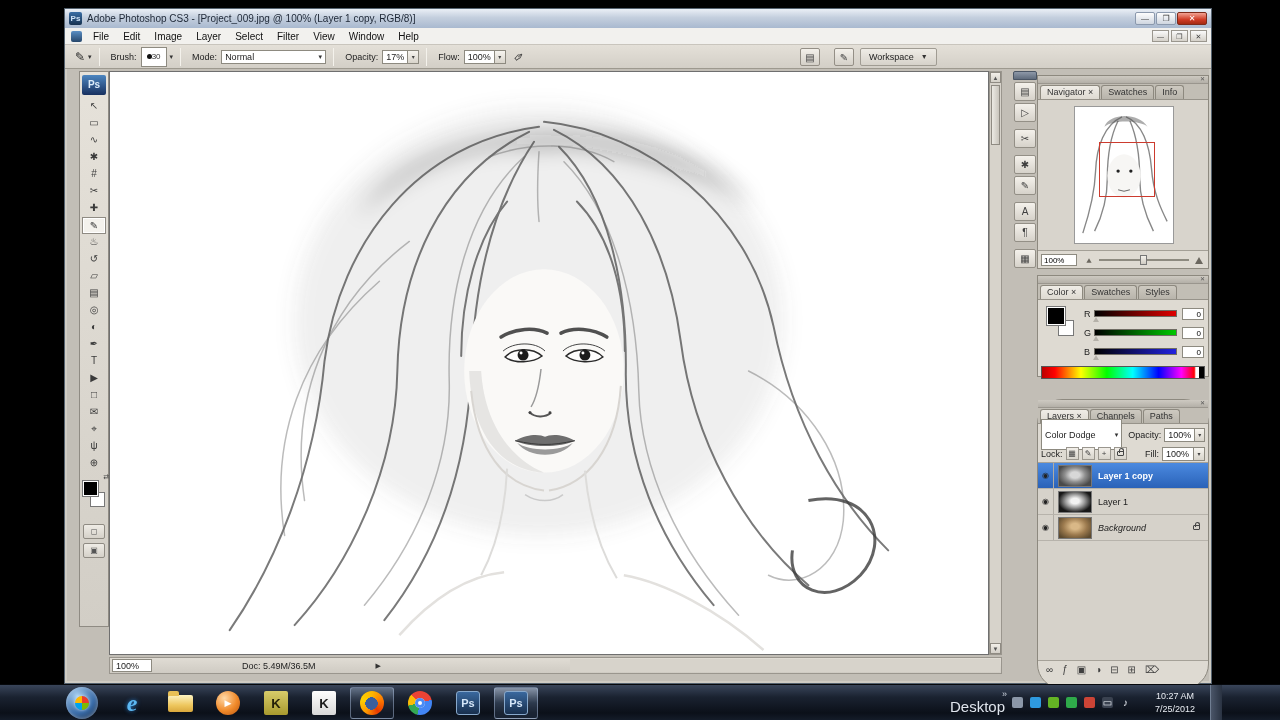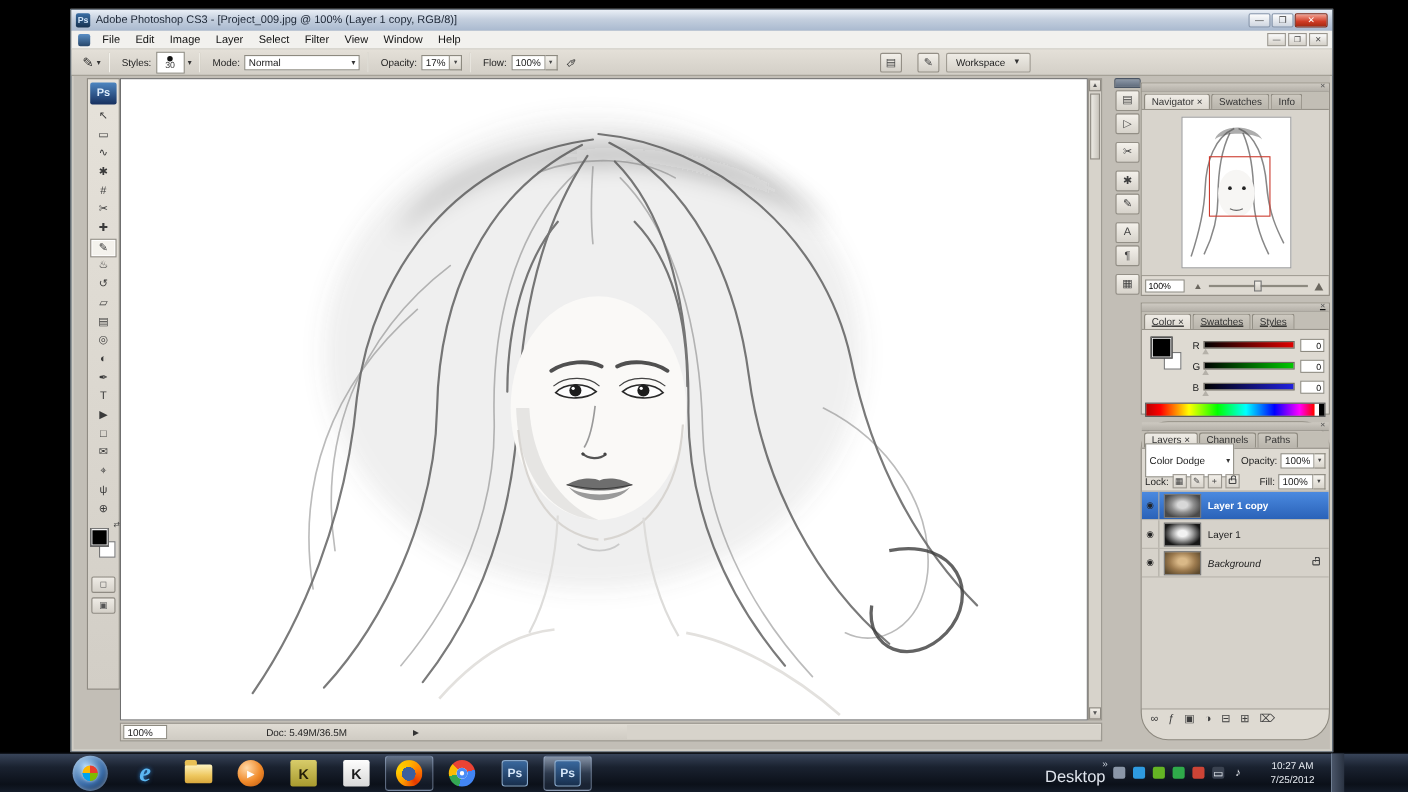--- a/index.html
+++ b/index.html
@@ -36,21 +36,21 @@
     display:flex; align-items:center; font-size:9px; color:#222; }
   .ob-sep { width:1px; height:18px; background:#aaa69c; border-right:1px solid #f4f2ec; margin:0 7px; }
   .ob-label { margin:0 4px; }
   .ob-box { background:#fff; border:1px solid #8d8a80; height:14px; display:inline-flex;
     align-items:center; padding:0 3px; font-size:9px; }
   .ob-caret { font-size:7px; color:#333; margin-left:3px; }
   .ob-spin { width:11px; height:14px; background:linear-gradient(#f6f4ef,#d8d4cb);
     border:1px solid #8d8a80; border-left:none; font-size:6px; text-align:center; line-height:13px; color:#444; }
   #brush-tool-chip { font-size:12px; margin-left:10px; color:#222; }
   #brush-preview { width:26px; height:20px; background:#fff; border:1px solid #8d8a80;
-    display:flex; flex-direction:column; align-items:center; justify-content:center; font-size:7px; color:#333; line-height:6px; }
+    display:flex; flex-direction:row; align-items:center; justify-content:center; font-size:7px; color:#333; line-height:6px; }
   #brush-preview b { font-size:8px; font-weight:normal; }
   .dot { width:5px; height:5px; border-radius:50%; background:#111; margin-bottom:1px; }
   #mode-select { width:105px; justify-content:space-between; }
   #airbrush-chip { font-size:12px; margin-left:8px; color:#333; transform:rotate(-40deg); }
   #palette-icons { position:absolute; left:735px; display:flex; gap:14px; }
   .opt-icon-btn { width:20px; height:18px; background:linear-gradient(#f3f0ea,#d4d0c8);
     border:1px solid #948f86; border-radius:2px; text-align:center; line-height:17px; font-size:10px; color:#444; }
   #workspace-btn { position:absolute; left:795px; display:flex; align-items:center; gap:4px;
     height:18px; padding:0 8px; border:1px solid #a09c93; border-radius:2px;
     background:linear-gradient(#efece6,#d6d2ca); font-size:9px; }
@@ -120,37 +120,37 @@
   #nav-thumb svg { width:100%; height:100%; }
   #nav-viewbox { position:absolute; left:24%; top:26%; width:58%; height:40%; border:1px solid #cc3b2e; }
   #nav-foot { height:19px; display:flex; align-items:center; border-top:1px solid #a39f96; }
   #nav-zoom { width:36px; height:12px; background:#fff; border:1px solid #8d8a80; font-size:8px; padding:0 2px; margin-left:3px; line-height:11px; }
   .mountain { width:0; height:0; border-left:4px solid transparent; border-right:4px solid transparent; border-bottom:7px solid #6b675f; }
   .mountain.small { transform:scale(.65); }
   #nav-slider { position:relative; flex:1; height:2px; background:#8d8a80; margin:0 6px; }
   #nav-slider-thumb { position:absolute; left:46%; top:-4px; width:7px; height:10px;
     background:linear-gradient(#f4f1eb,#cfcbc3); border:1px solid #777; }
 
-  #color-panel { top:206px; height:102px;text-decoration:underline; }
+  #color-panel { top:206px; height:102px; }
   #color-body { position:relative; height:64px; }
   #cw2 { position:absolute; left:8px; top:6px; width:34px; height:36px; }
   #cw2 .bg2 { position:absolute; left:12px; top:14px; width:16px; height:16px; background:#fff; border:1px solid #777; }
   #cw2 .fg2 { position:absolute; left:0; top:0; width:20px; height:20px; background:#000; border:1px solid #777; box-shadow:inset 0 0 0 1px #fff; }
   #color-channels { position:absolute; left:46px; top:4px; right:4px; }
   .chan-row { display:flex; align-items:center; height:19px; }
   .chan-label { width:10px; font-size:9px; color:#222; }
   .chan-bar { flex:1; height:7px; border:1px solid #6f6b63; position:relative; }
   .chan-bar::after { content:""; position:absolute; left:-2px; bottom:-6px; width:0; height:0;
     border-left:3px solid transparent; border-right:3px solid transparent; border-bottom:5px solid #b5b1a9; }
   .chan-val { width:22px; height:12px; background:#fff; border:1px solid #8d8a80;
     font-size:8px; text-align:right; padding:0 2px; margin-left:5px; line-height:11px; }
   #color-ramp { height:13px; margin:2px 3px 0; border:1px solid #555;
     background:linear-gradient(to right,#b00 0%,#f00 8%,#ff0 24%,#0f0 40%,#0ff 56%,#00f 72%,#f0f 86%,#f00 94%,#fff 95%,#fff 97%,#000 97%); }
 
-  #layers-panel { top:314px; height:290px;border-radius:25px; }
+  #layers-panel { top:330px; height:290px;border-radius:25px; }
   #layers-ctrl1 { height:21px; display:flex; align-items:center; padding:0 3px; font-size:9px; color:#222; }
   #blend-select { width:92px; height:31px; background:#fff; border:1px solid #8d8a80;
     display:flex; align-items:center; justify-content:space-between; padding:0 3px; font-size:9px; }
   #layers-ctrl2 { height:18px; display:flex; align-items:center; padding:0 3px; font-size:9px; color:#222;
     border-bottom:1px solid #a5a198; }
   #lock-icons { display:flex; gap:3px; margin-left:3px; }
   .lock-btn { width:13px; height:13px; border:1px solid #9a968e; background:linear-gradient(#f2efe9,#d8d4cc);
     font-size:8px; color:#444; text-align:center; line-height:12px; display:inline-flex; align-items:center; justify-content:center; }
   .padlock { position:relative; width:7px; height:5px; border:1px solid #444; border-radius:1px; display:inline-block; }
   .padlock::before { content:""; position:absolute; left:1px; top:-4px; width:3px; height:4px;
@@ -241,21 +241,21 @@
       <span class="dbtn">—</span>
       <span class="dbtn">❐</span>
       <span class="dbtn">✕</span>
     </span>
   </div>
 
   <div id="optionsbar">
     <span id="brush-tool-chip">✎</span>
     <span class="ob-caret">▾</span>
     <span class="ob-sep"></span>
-    <span class="ob-label">Styles:</span>
+    <span class="ob-label">Brush:</span>
     <span id="brush-preview">
         <span class="dot"></span>
         <b>30</b>
       </span>
     <span class="ob-caret">▾</span>
     <span class="ob-sep"></span>
     <span class="ob-label">Mode:</span>
     <span class="ob-box" id="mode-select">
       <span>Normal</span>
       <span class="ob-caret">▾</span>

